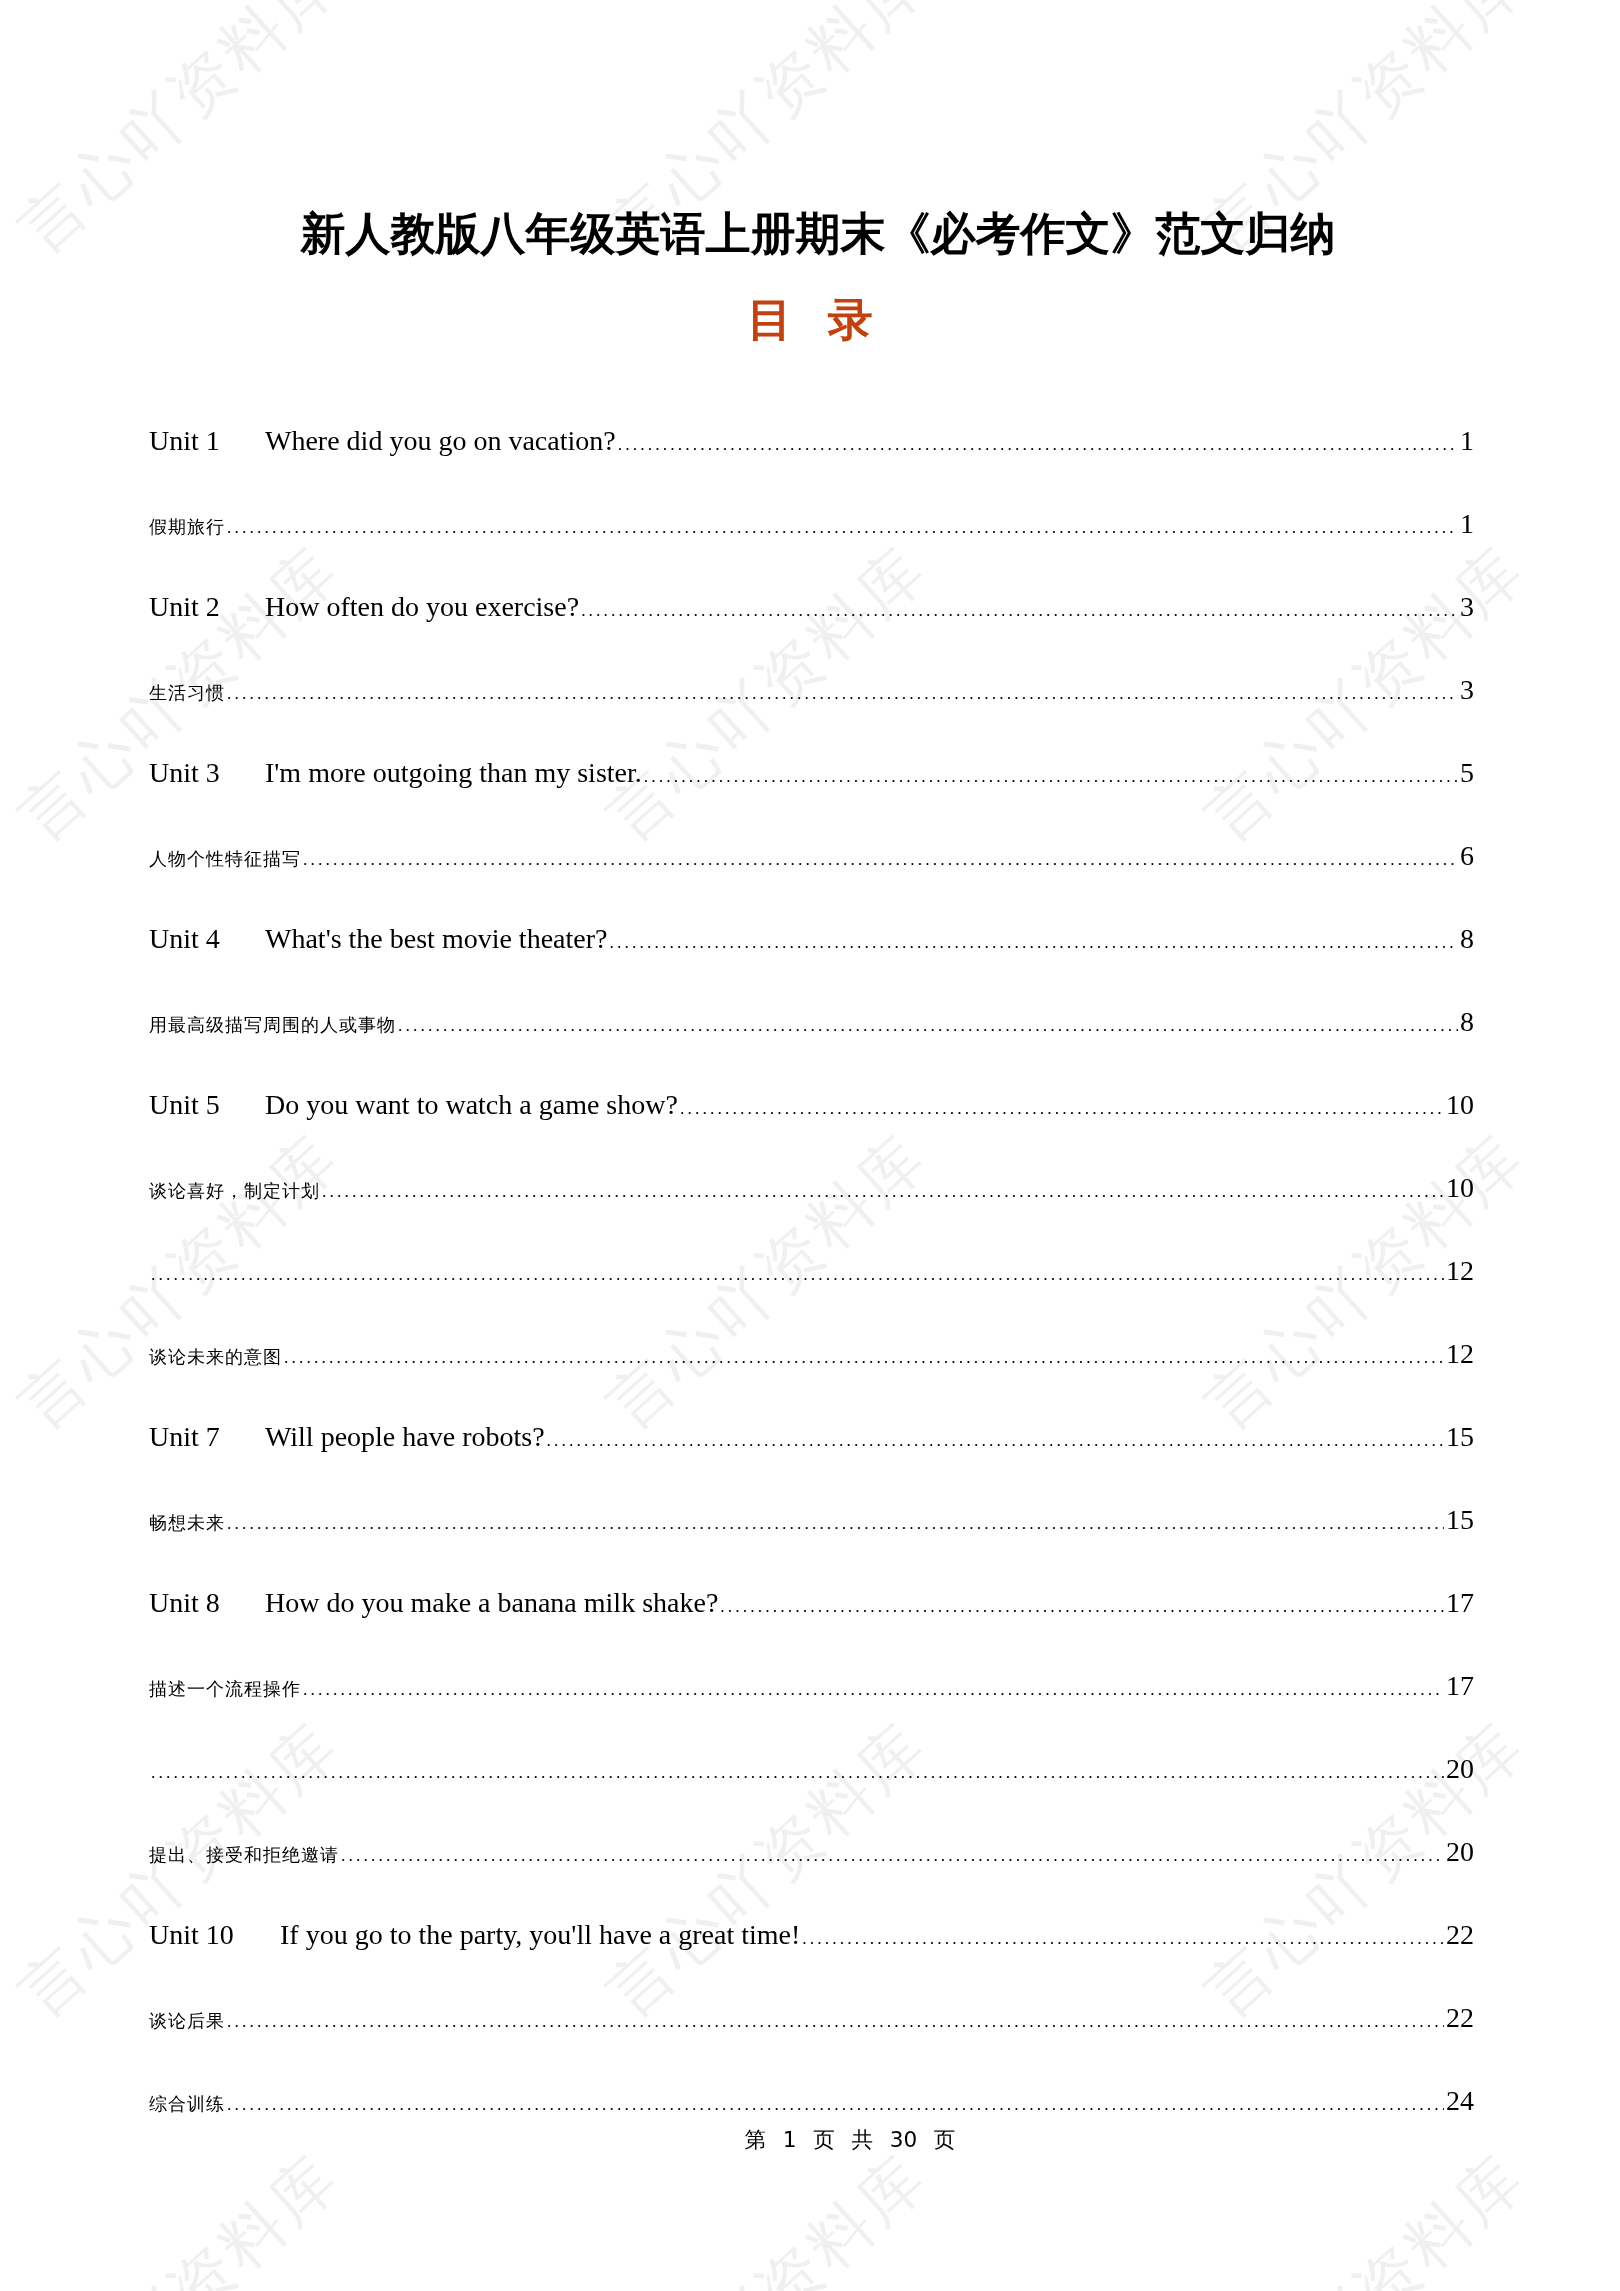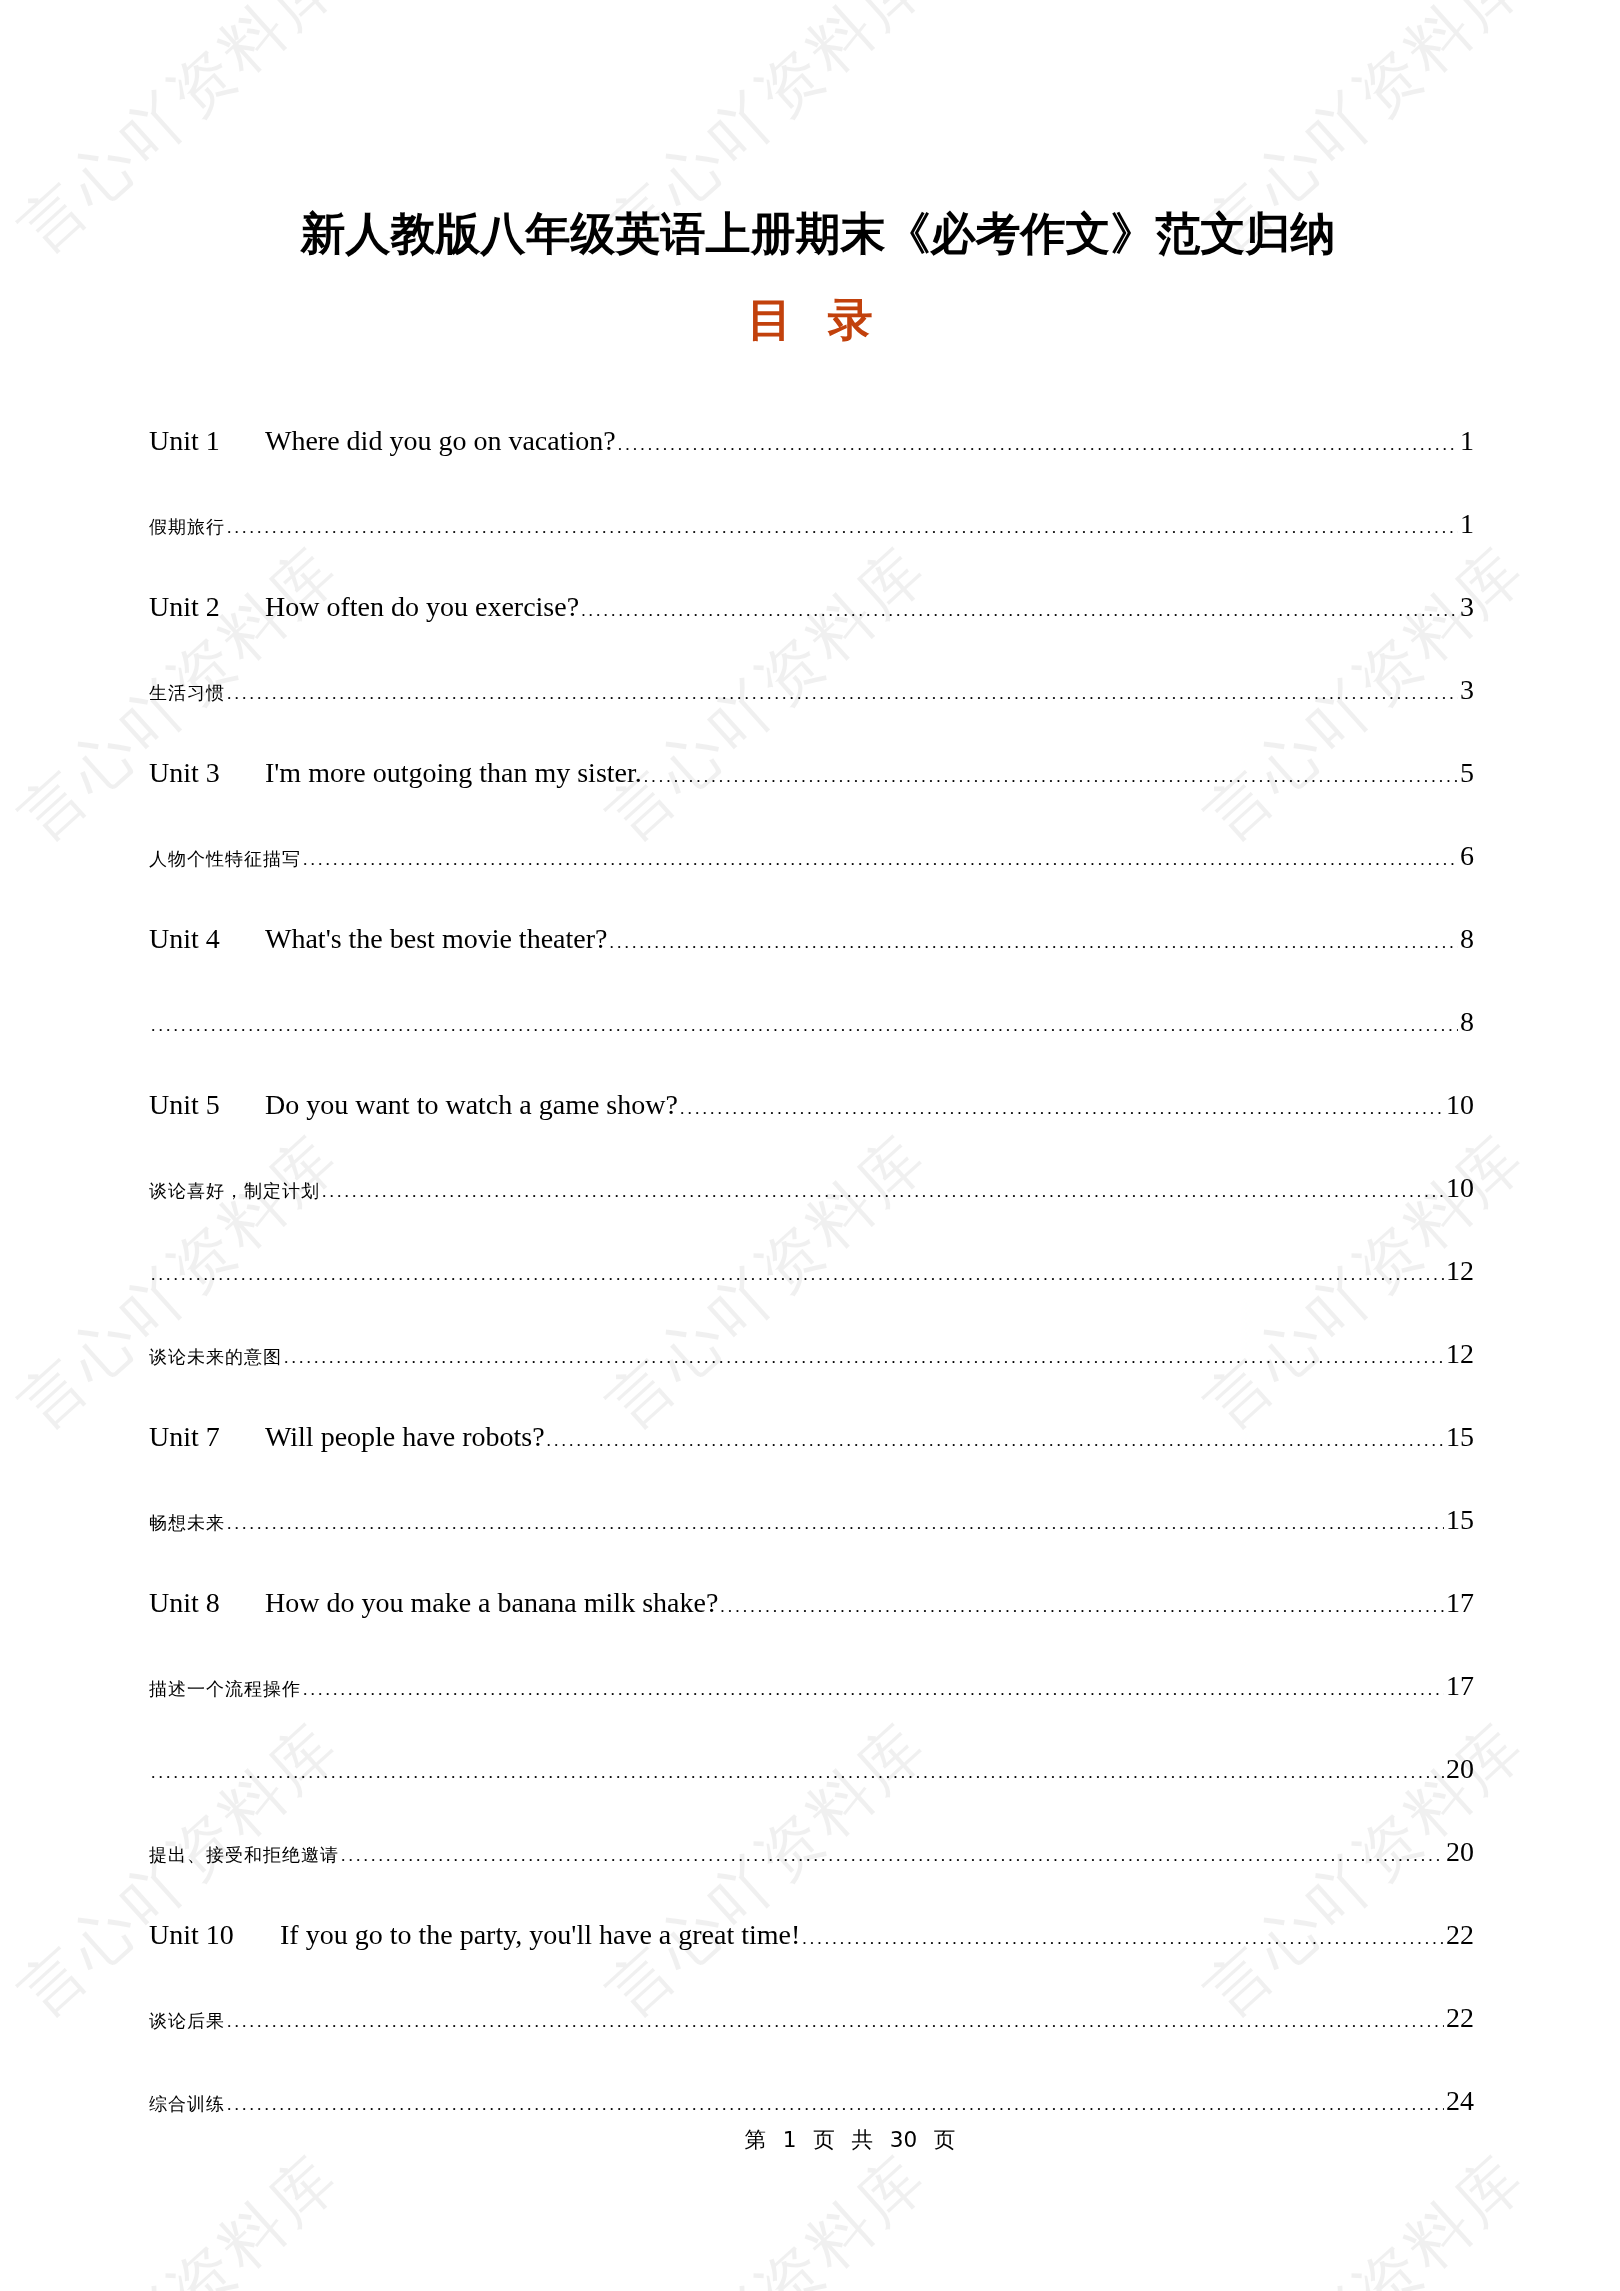--- a/index.html
+++ b/index.html
@@ -81,20 +81,21 @@
       <span class="toc-label cn"><span>人物个性特征描写</span></span>
       <span class="leader"></span>
       <span class="page-num">6</span>
     </div>
     <div class="toc-row">
       <span class="toc-label"><span class="unit">Unit 4</span><span>What's the best movie theater?</span></span>
       <span class="leader"></span>
       <span class="page-num">8</span>
     </div>
     <div class="toc-row">
+      <span class="toc-label cn"><span>用最高级描写周围的人或事物</span></span>
       <span class="leader"></span>
       <span class="page-num">8</span>
     </div>
     <div class="toc-row">
       <span class="toc-label"><span class="unit">Unit 5</span><span>Do you want to watch a game show?</span></span>
       <span class="leader"></span>
       <span class="page-num">10</span>
     </div>
     <div class="toc-row">
       <span class="toc-label cn"><span>谈论喜好，制定计划</span></span>

